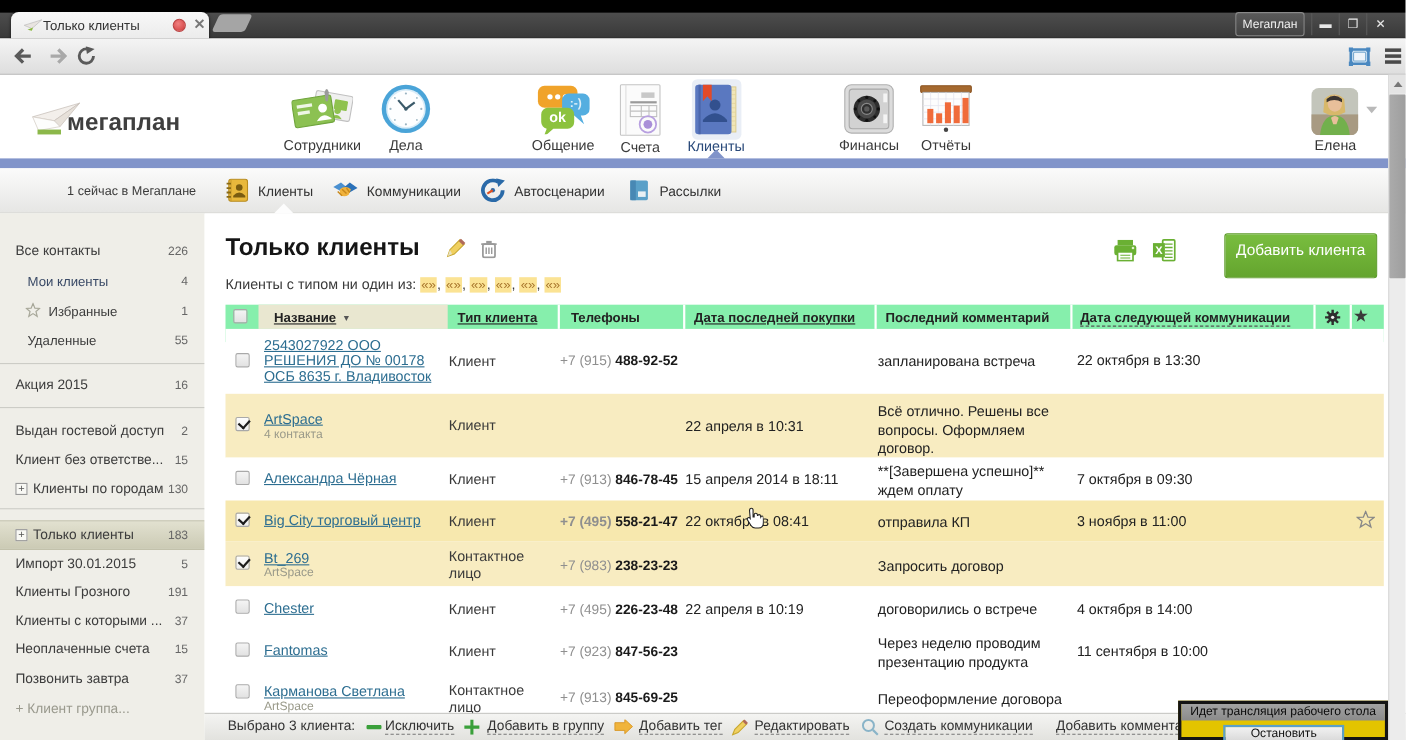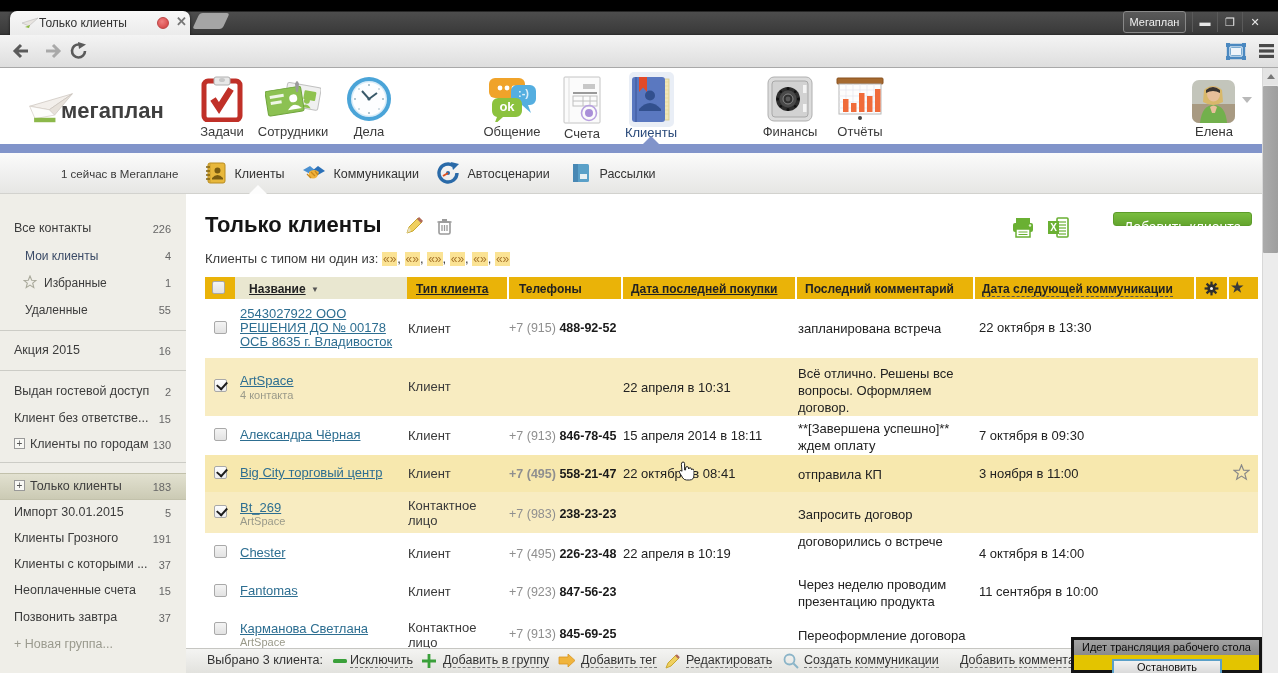--- a/index.html
+++ b/index.html
@@ -65,25 +65,25 @@
 .plus { display:inline-block; width:11px; height:11px; border:1px solid #999; background:#f8f8f4;
   font-size:10px; line-height:9px; text-align:center; color:#555; vertical-align:1px; margin-right:5px;}
 #sbsel { position:absolute; left:0; top:279px; width:186px; height:27px;
   background:linear-gradient(#e2e1d0,#cbcab4); border-top:1px solid #c2c1ab; border-bottom:1px solid #c2c1ab;}
 
 
 #main { position:absolute; left:186px; top:194px; width:1076px; height:454px; background:#fff; }
 #mtitle { position:absolute; left:205px; top:212px; font-size:22px; font-weight:bold; color:#151515;}
 #filterline { position:absolute; left:205px; top:251px; font-size:13px; color:#3a3a3a; }
 .tok { background:#fbe394; color:#a8762c; padding:0 1px; font-size:12px;}
-#addbtn { position:absolute; left:1113px; top:212px; width:139px; height:14px;
+#addbtn { position:absolute; left:1113px; top:212px; width:139px; height:41px;
   background:linear-gradient(#79bd3f,#64a52e); border-radius:3px; border:1px solid #5d9c2a;
   color:#fff; font-size:14px; text-align:center; line-height:29px; }
 
-#thead { position:absolute; left:205px; top:277px; width:1053px; height:34px; background:#eab308; }
+#thead { position:absolute; left:205px; top:277px; width:1053px; height:34px; background:#86efac; }
 #thead .namecell { position:absolute; left:30px; top:0; width:172px; height:22px; background:#e9e7d0; }
 .th { position:absolute; top:5px; font-size:12px; font-weight:bold; color:#222; white-space:nowrap;}
 .thu { text-decoration:underline; }
 .thd { border-bottom:1px dashed #555; }
 .gap { position:absolute; top:0; width:2px; height:22px; background:#fff; }
 
 .row { position:absolute; left:205px; width:1053px; background:#fff;}
 .row.yel { background:#f8ecc1; }
 .row.yel2 { background:#f7e8ae; }
 .cb { position:absolute; left:9px; width:13px; height:13px; border:1px solid #a9a9a9; border-radius:2px;
@@ -169,29 +169,20 @@
   </div>
 
   <div id="apphead">
     <svg style="position:absolute;left:26px;top:24px" width="50" height="32" viewBox="0 0 52 36">
       <polygon points="2,16 50,2 24,20" fill="#f3efeb" stroke="#c9c2bb" stroke-width="0.8"></polygon>
       <polygon points="24,20 50,2 30,26" fill="#e7e1da" stroke="#c9c2bb" stroke-width="0.8"></polygon>
       <polygon points="8,30 30,26 24,20 2,16" fill="#fdfdfc" stroke="#d5cec7" stroke-width="0.8"></polygon>
       <rect x="7" y="29" width="24" height="5" fill="#8cb84a"></rect>
     </svg>
     <div style="position:absolute;left:61px;top:30px;font-size:22px;font-weight:bold;color:#3f3f3f;">мегаплан</div>
-  </div>
-  <div class="appicon" style="left:182px;width:80px;">
-    <svg width="42" height="46" viewBox="0 0 42 46">
-      <rect x="3" y="5" width="36" height="39" rx="4" fill="#fff" stroke="#c03028" stroke-width="5"></rect>
-      <rect x="13" y="1" width="16" height="8" rx="2" fill="#e8e8e8" stroke="#b0b0b0" stroke-width="1"></rect>
-      <ellipse cx="21" cy="4" rx="3" ry="2" fill="#c8c8c8"></ellipse>
-      <path d="M12 23 L18 32 L30 13" stroke="#c03028" stroke-width="6.5" fill="none"></path>
-    </svg>
-    <span class="lbl">Задачи</span>
   </div>
   <div class="appicon" style="left:253px;width:80px;">
     <svg width="56" height="46" viewBox="0 0 56 46">
       <g transform="rotate(10 38 24)">
         <rect x="20" y="9" width="34" height="23" rx="2" fill="#f0f0f0" stroke="#c0c0c0"></rect>
         <rect x="38" y="14" width="12" height="9" rx="1" fill="#8fc24f"></rect>
         <circle cx="42" cy="24" r="3" fill="#8fc24f"></circle>
           <path d="M37 31 q5 -6 10 0 z" fill="#8fc24f"></path>
       </g>
       <g transform="rotate(-9 18 28)">
@@ -444,21 +435,21 @@
       </div>
     <div class="sbitem" style="top:389px;">
         <span style="position:absolute;left:14px;">Неоплаченные счета</span>
         <span class="ct" style="top:2px;">15</span>
       </div>
     <div class="sbitem" style="top:416px;">
         <span style="position:absolute;left:14px;">Позвонить завтра</span>
         <span class="ct" style="top:2px;">37</span>
       </div>
     <div class="sbitem" style="top:443px;color:#9a9a8e;">
-        <span style="position:absolute;left:14px;">+ Новая группа...</span>
+        <span style="position:absolute;left:14px;">+ Клиент группа...</span>
       </div>
   </div>
 
   <div id="main"></div>
   <div id="mtitle">Только клиенты</div>
   <svg style="position:absolute;left:403px;top:215px" width="22" height="22" viewBox="0 0 22 22">
     <path d="M4 18 L6 12 L15 3 L19 7 L10 16 Z" fill="#f0d060" stroke="#c8a830" stroke-width="1"></path>
     <path d="M15 3 L19 7" stroke="#b06a5a" stroke-width="3"></path>
     <path d="M4 18 L6 12 L8 16 Z" fill="#e8e0c0"></path>
   </svg>
@@ -569,21 +560,21 @@
     <span class="typ" style="top:6px;">Контактное<br>лицо</span>
     <span class="ph" style="top:14px;"><span class="pfx">+7 (983) </span><b>238-23-23</b></span>
     <span class="cm" style="top:14px;">Запросить договор</span>
   </div>
   <div class="row" style="top:533px;height:39px;">
     <span class="cb" style="top:12px;"></span>
     <span class="name" style="top:13px;">Chester</span>
     <span class="typ" style="top:13px;">Клиент</span>
     <span class="ph" style="top:13px;"><span class="pfx">+7 (495) </span><b>226-23-48</b></span>
     <span class="dtp" style="top:13px;">22 апреля в 10:19</span>
-    <span class="cm" style="top:0;">договорились о встрече</span>
+    <span class="cm" style="top:12px;">договорились о встрече</span>
     <span class="nx" style="top:13px;">4 октября в 14:00</span>
   </div>
   <div class="row" style="top:572px;height:38px;">
     <span class="cb" style="top:12px;"></span>
     <span class="name" style="top:12px;">Fantomas</span>
     <span class="typ" style="top:12px;">Клиент</span>
     <span class="ph" style="top:12px;"><span class="pfx">+7 (923) </span><b>847-56-23</b></span>
     <span class="cm" style="top:4px;">Через неделю проводим презентацию продукта</span>
     <span class="nx" style="top:12px;">11 сентября в 10:00</span>
   </div>

